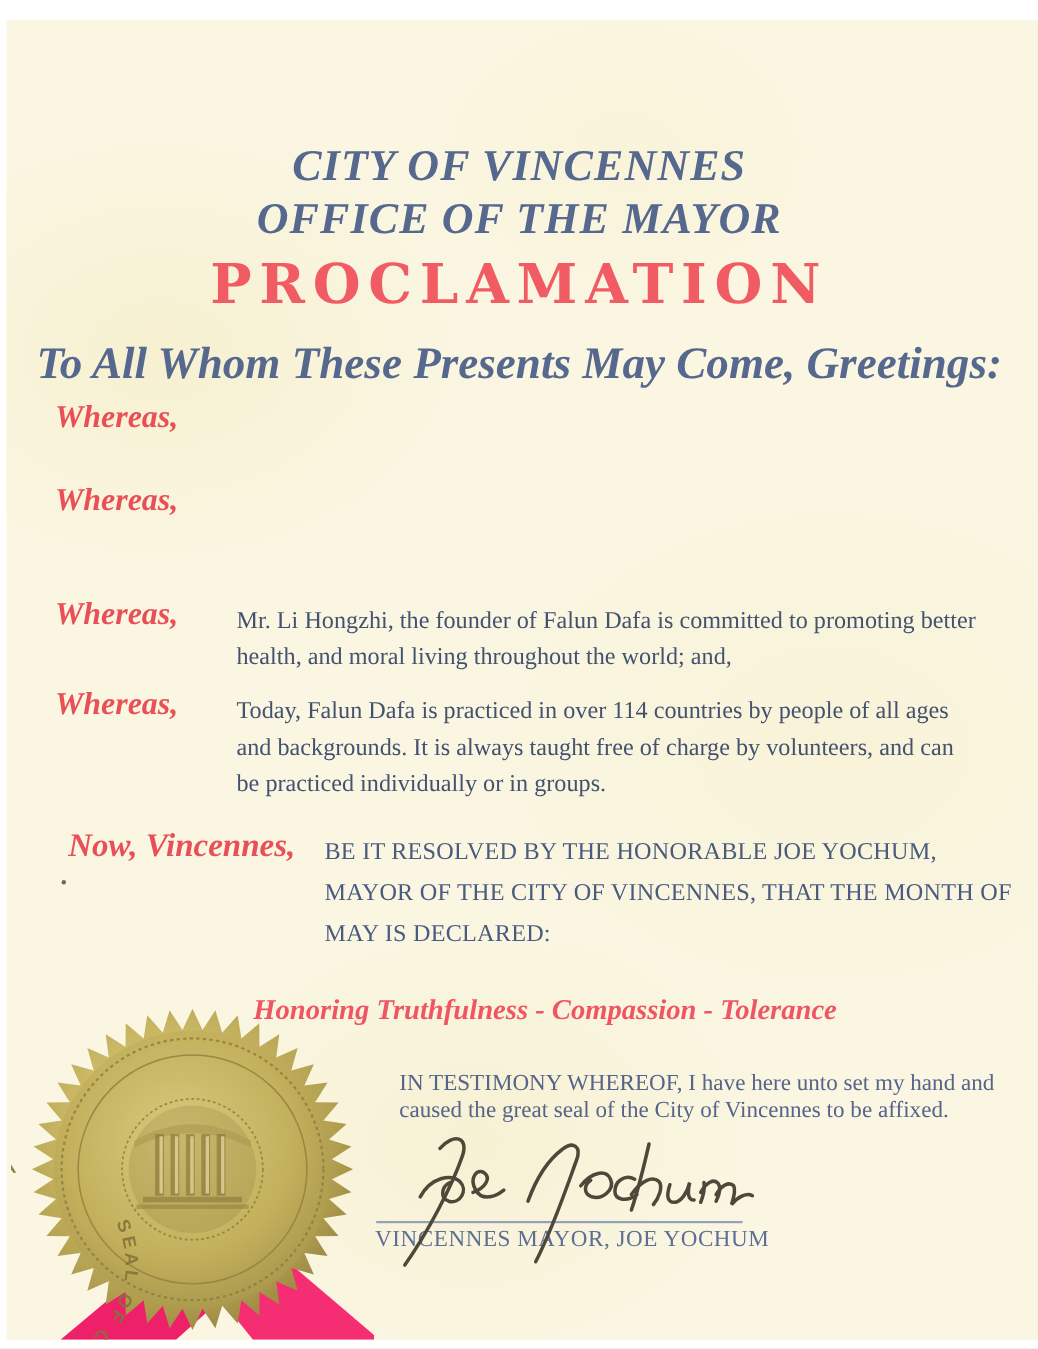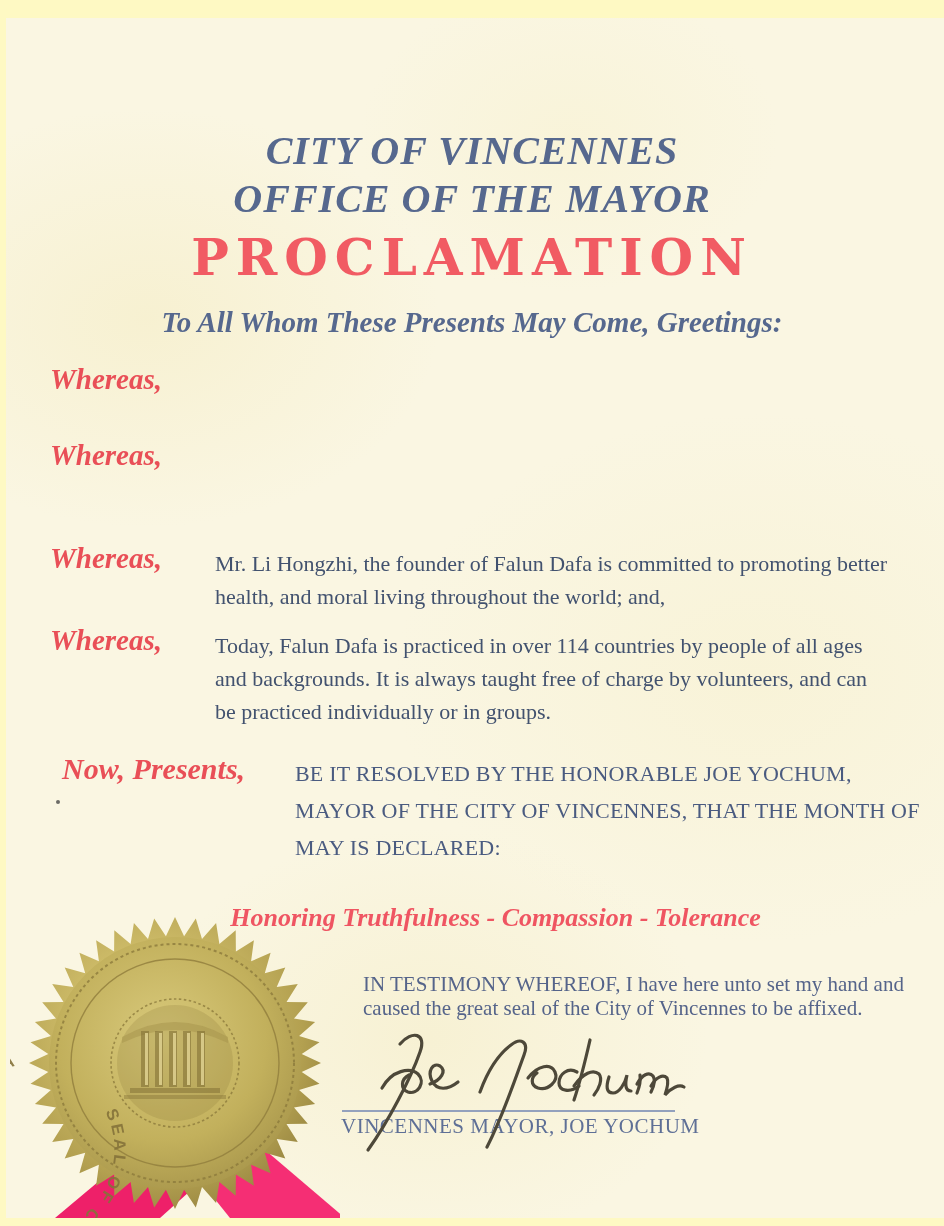--- a/index.html
+++ b/index.html
@@ -1,18 +1,18 @@
 <!DOCTYPE html>
 <html><head>
 <meta charset="utf-8">
 <style>
   html,body { margin:0; padding:0; background:#e8e8e8; }
   .page {
     position:relative; width:944px; height:1226px; margin:0 auto;
-    background:#fef9c3; overflow:hidden;
+    background:#ffffff; overflow:hidden;
     font-family:"Liberation Serif", serif;
   }
   .paper {
     position:absolute; left:6px; right:0; top:18px; bottom:8px;
     background:
       radial-gradient(ellipse 420px 300px at 15% 25%, rgba(240,228,170,0.30), transparent 70%),
       radial-gradient(ellipse 520px 380px at 80% 55%, rgba(242,232,180,0.22), transparent 70%),
       radial-gradient(ellipse 400px 300px at 45% 85%, rgba(238,226,168,0.25), transparent 70%),
       radial-gradient(ellipse 300px 220px at 60% 10%, rgba(244,236,190,0.25), transparent 70%),
       #FAF6E2;
@@ -22,21 +22,21 @@
 
   .hdr {
     font-style:italic; font-weight:bold; color:#56688E;
     font-size:40px; letter-spacing:1px; line-height:46px;
   }
   .proc-title {
     font-family:"DejaVu Serif", serif; font-weight:bold;
     color:#F15B63; font-size:50px; letter-spacing:7px;
   }
   .salutation {
-    font-style:italic; font-weight:bold; color:#56688E; font-size:29px;
+    font-style:italic; font-weight:bold; color:#56688E; font-size:41px;
   }
   .clause-label {
     font-style:italic; font-weight:bold; color:#E94F57; font-size:29px;
     line-height:30px;
   }
   .clause-text {
     color:#42526F; font-size:22px; line-height:33px;
   }
   .resolve-label {
     font-style:italic; font-weight:bold; color:#E94F57; font-size:30px;
@@ -83,21 +83,21 @@
   <div class="abs clause-label" style="left:50px; top:364px;">Whereas,</div>
 
   <div class="abs clause-label" style="left:50px; top:440px;">Whereas,</div>
 
   <div class="abs clause-label" style="left:50px; top:543px;">Whereas,</div>
   <div class="abs clause-text" style="left:215px; top:547px; width:675px;">Mr. Li Hongzhi, the founder of Falun Dafa is committed to promoting better health, and moral living throughout the world; and,</div>
 
   <div class="abs clause-label" style="left:50px; top:625px;">Whereas,</div>
   <div class="abs clause-text" style="left:215px; top:629px; width:675px;">Today, Falun Dafa is practiced in over 114 countries by people of all ages and backgrounds.  It is always taught free of charge by volunteers, and can be practiced individually or in groups.</div>
 
-  <div class="abs resolve-label" style="left:62px; top:752px;">Now, Presents,</div>
+  <div class="abs resolve-label" style="left:62px; top:752px;">Now, Vincennes,</div>
   <div class="abs artifact-dot" style="left:56px; top:800px;"></div>
   <div class="abs resolve-text" style="left:295px; top:755px; width:625px;">BE IT RESOLVED BY THE HONORABLE JOE YOCHUM, MAYOR OF THE CITY OF VINCENNES, THAT THE MONTH OF MAY IS DECLARED:</div>
 
   <div class="abs centered decl-subtitle" style="top:903px;padding-left:47px;">Honoring Truthfulness - Compassion - Tolerance</div>
 
   <svg class="abs" style="left:10px; top:905px;" width="330" height="313" viewBox="0 0 330 313">
     <defs>
       <radialGradient id="goldOuter" cx="42%" cy="38%" r="72%">
         <stop offset="0%" stop-color="#E6D892"></stop>
         <stop offset="38%" stop-color="#CDBB68"></stop>

